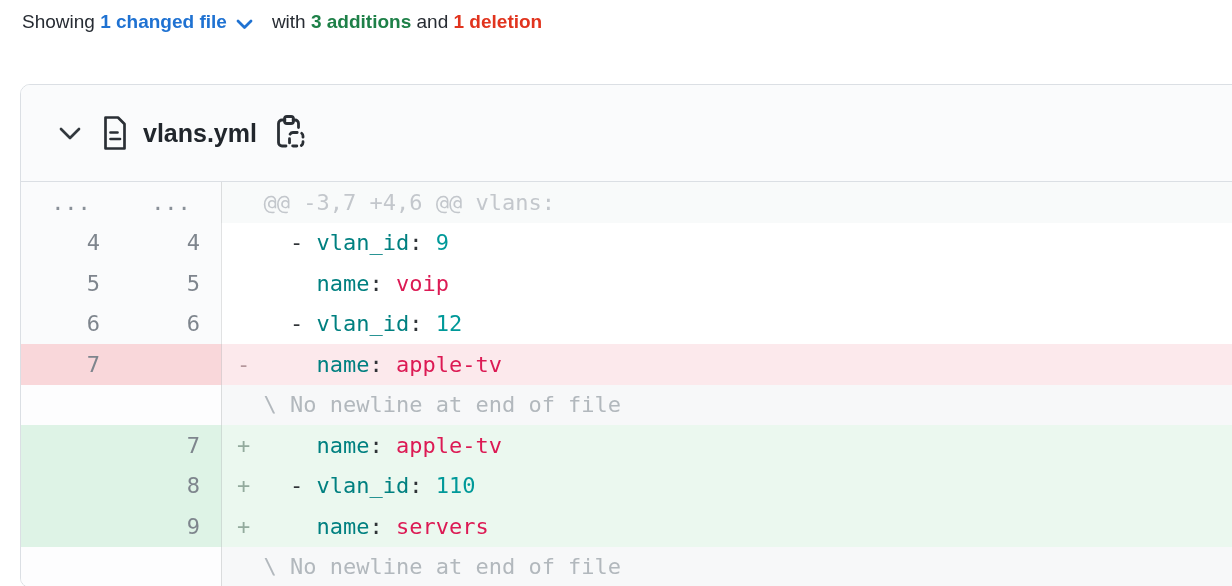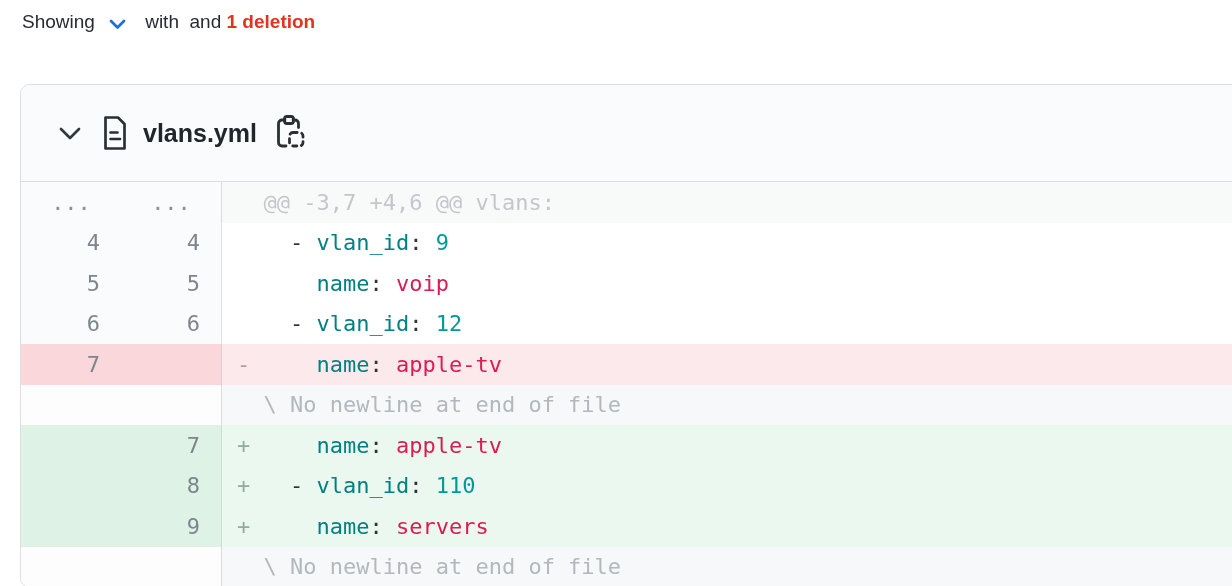--- a/index.html
+++ b/index.html
@@ -59,26 +59,27 @@
   .seg-punct { color:var(--punct); }
   .seg-hunk_text { color:var(--hunk-text); }
   .seg-meta_text { color:var(--meta-text); }
 </style>
 </head>
 <body>
 
 <div class="summary">
   <span class="plain">Showing</span><span class="plain"> </span>
   <span class="dropdown">
+    <span class="label">1 changed file</span>
     <svg width="17" height="11" viewBox="0 0 17 11">
       <path d="M2 2 L8.5 8.5 L15 2" fill="none" stroke="#1f72d2" stroke-width="2.8" stroke-linecap="round" stroke-linejoin="round"></path>
     </svg>
   </span>
   <span class="plain gap-l">with</span><span class="plain"> </span>
-  <span class="plain"> </span>
+  <span class="adds">3 additions</span><span class="plain"> </span>
   <span class="plain">and</span><span class="plain"> </span>
   <span class="dels">1 deletion</span>
 </div>
 
 <div class="card">
   <div class="file-header">
     <span class="collapse-btn">
       <svg width="24" height="15" viewBox="0 0 24 15">
         <path d="M3 3 L12 12 L21 3" fill="none" stroke="#32383e" stroke-width="2.7" stroke-linecap="round" stroke-linejoin="round"></path>
       </svg>

